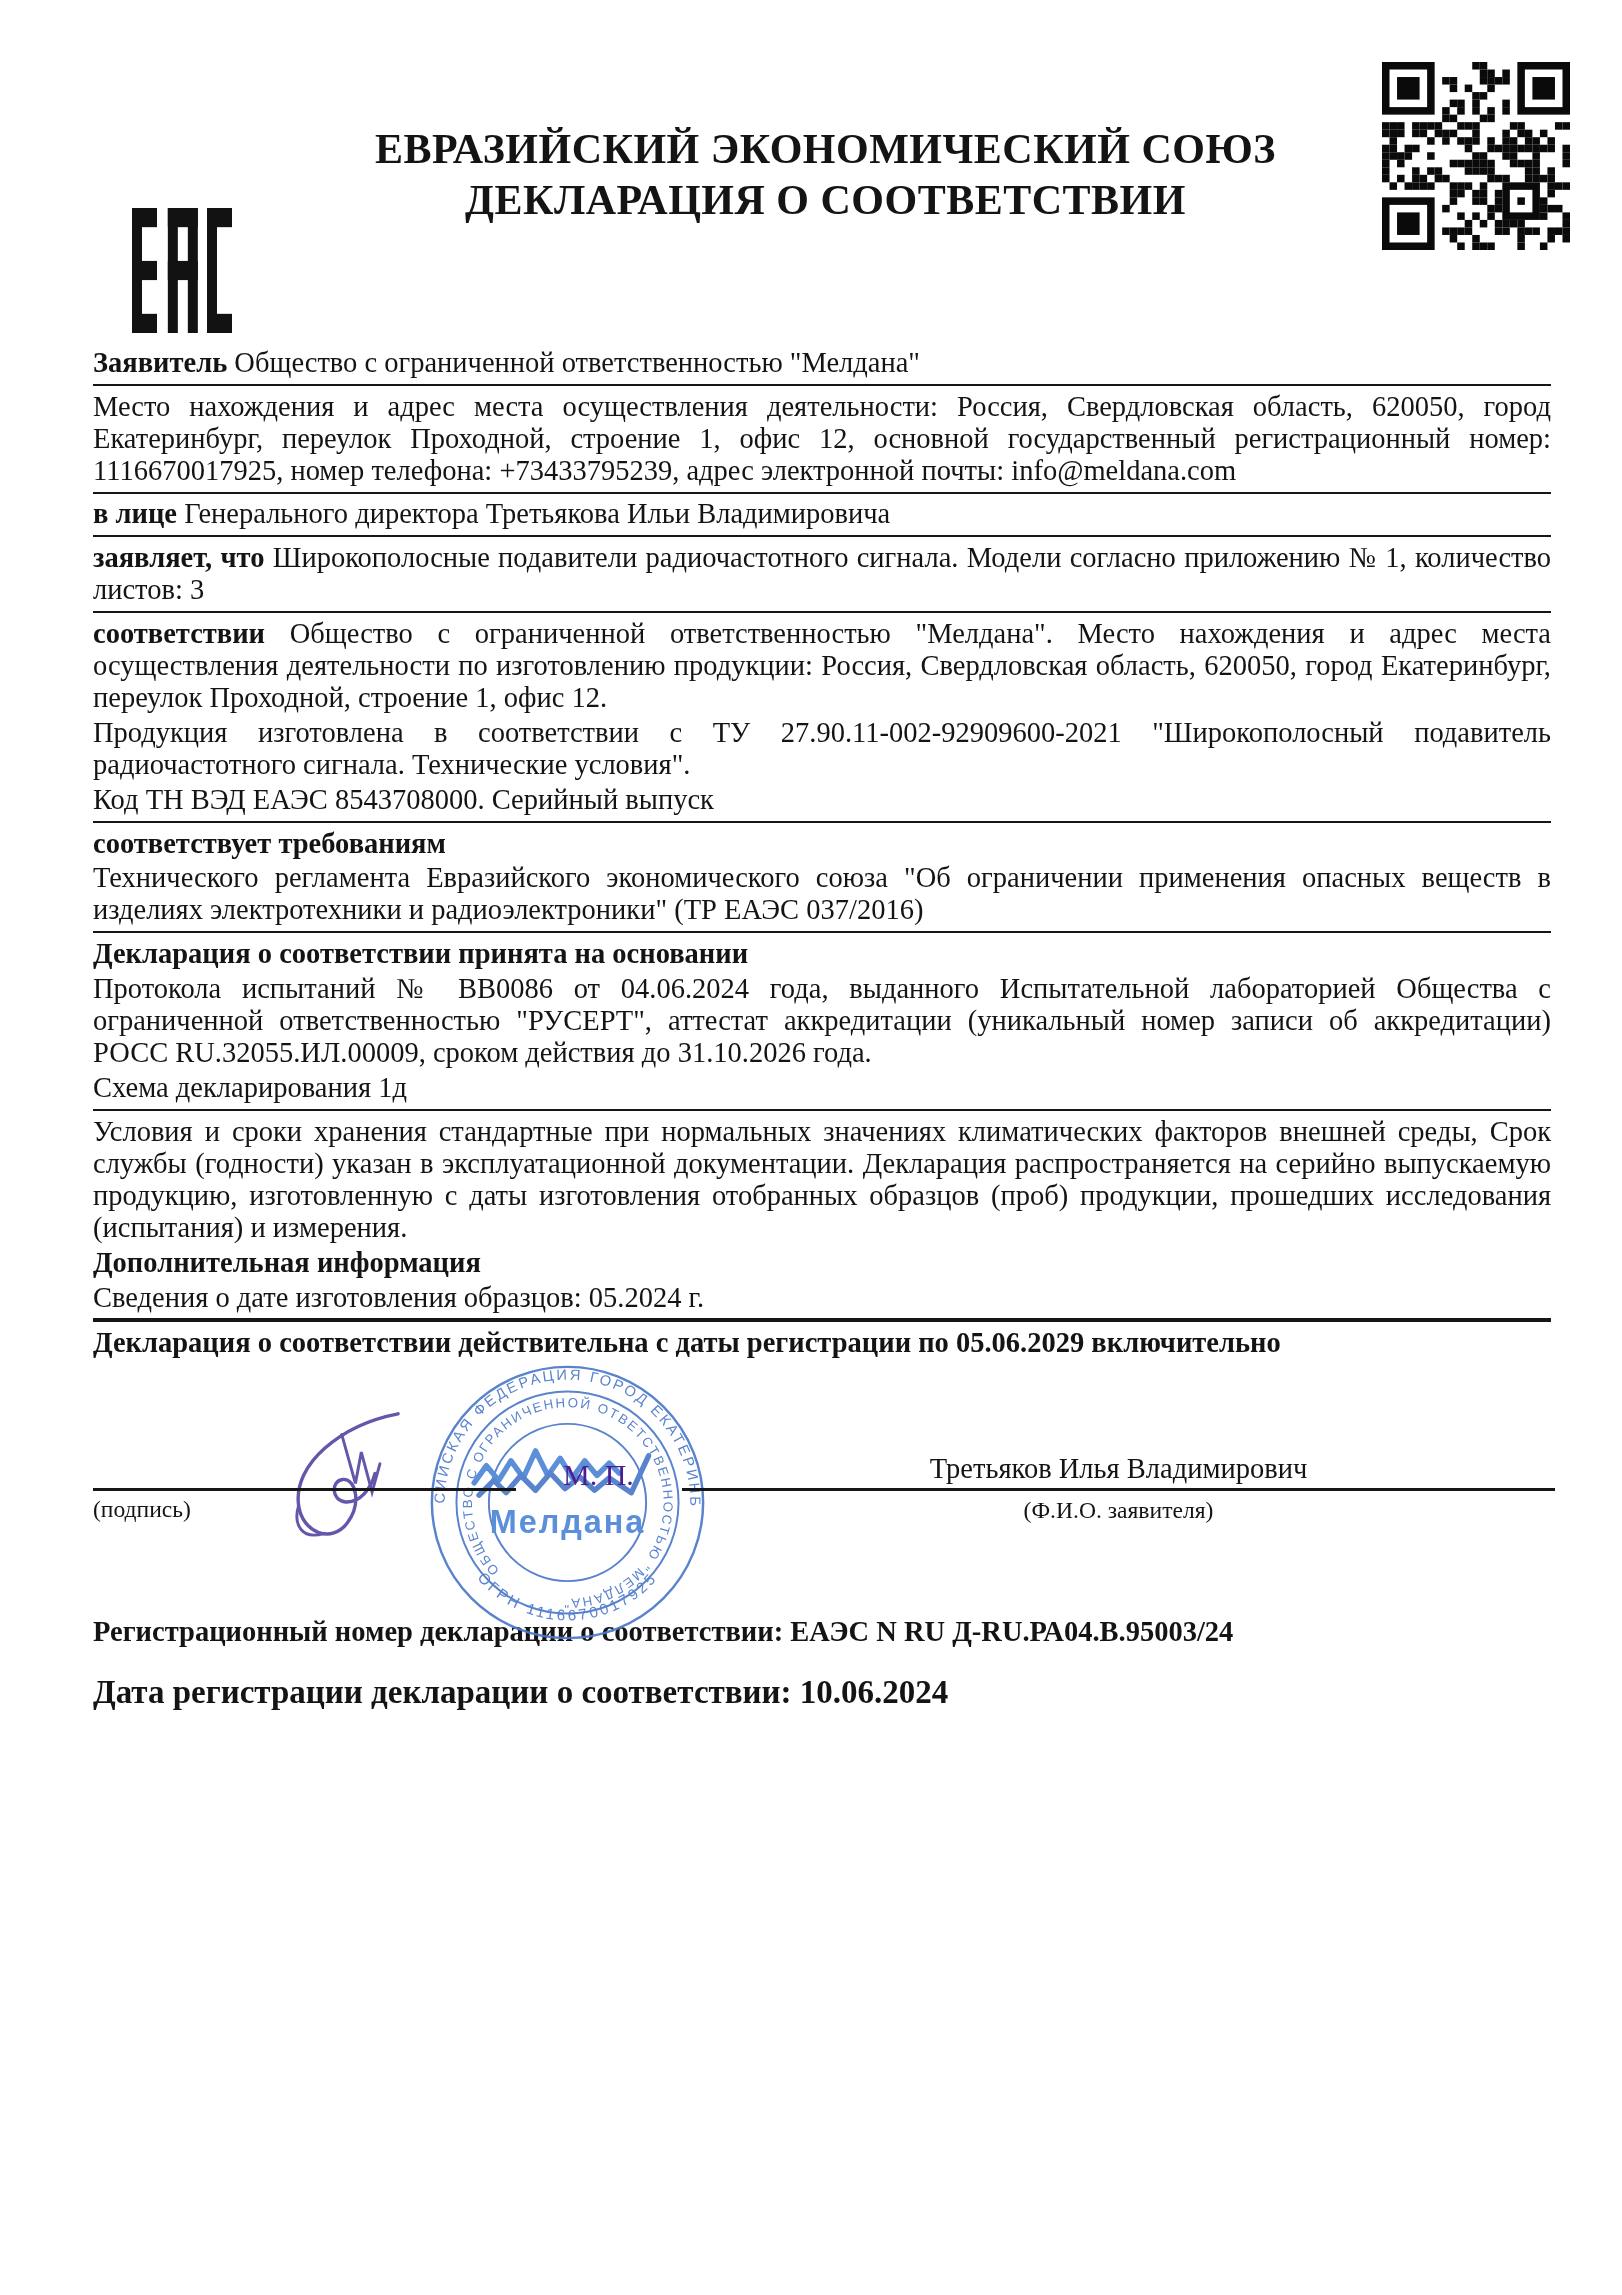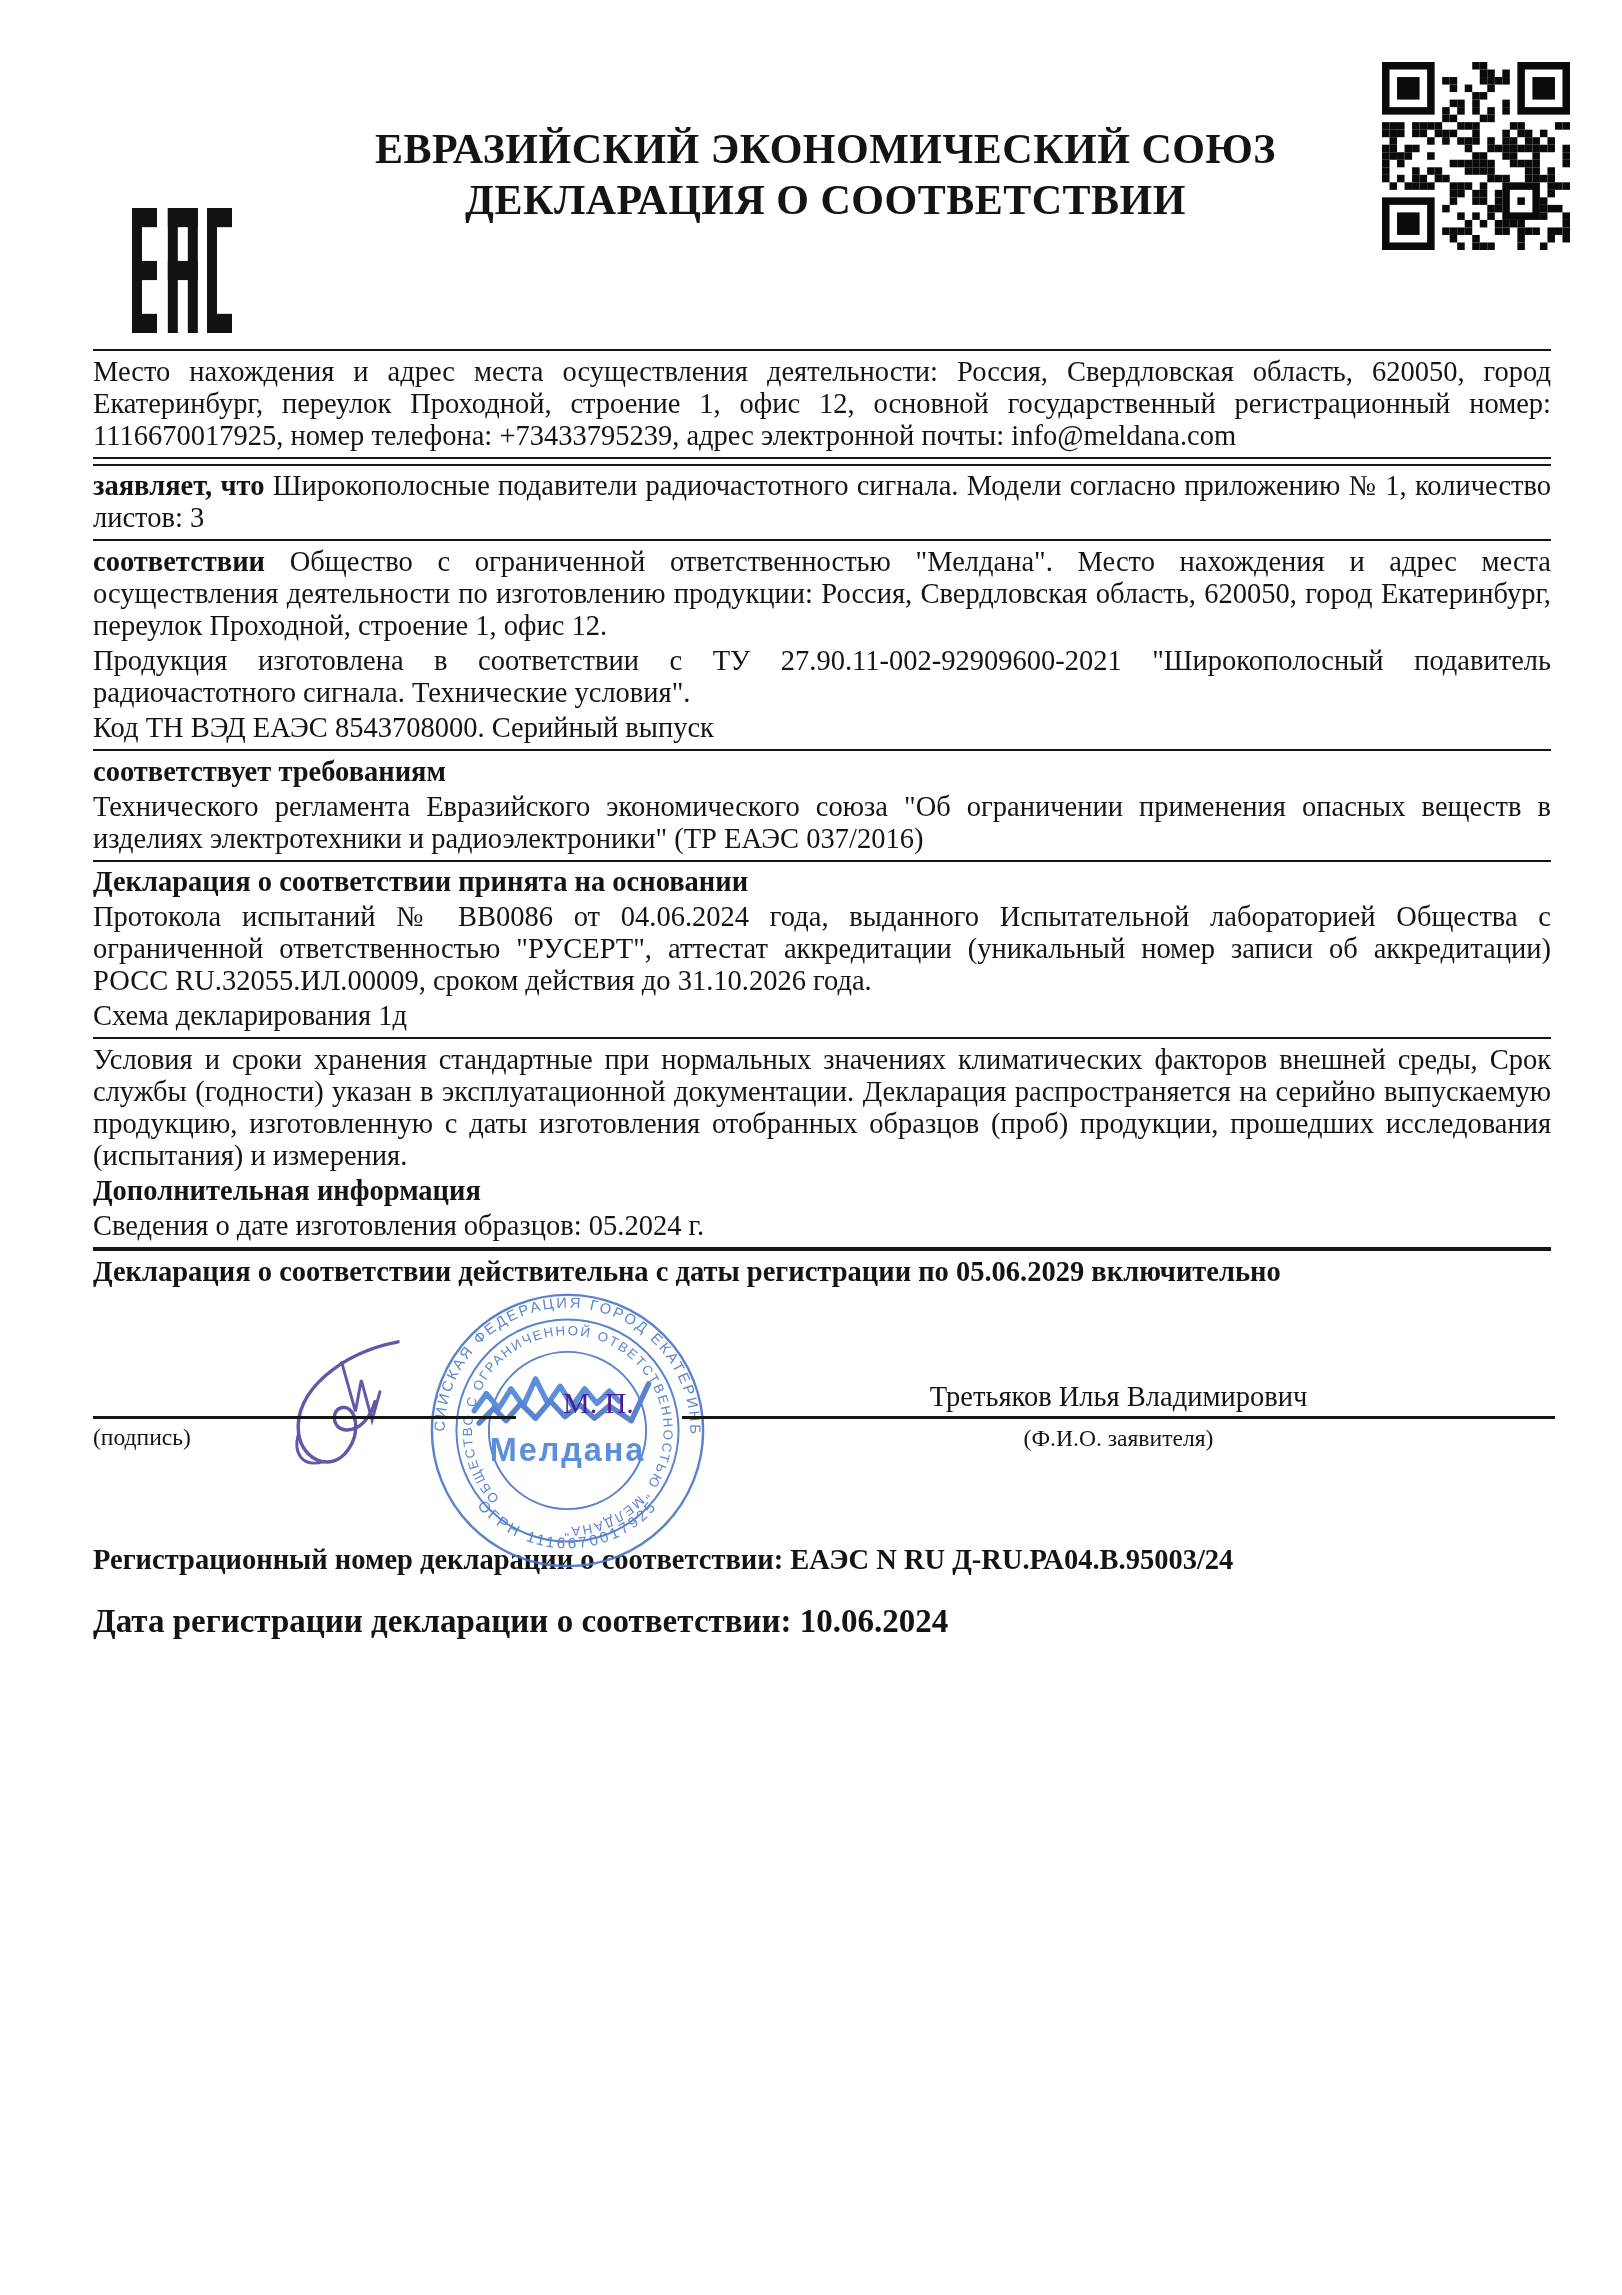--- a/index.html
+++ b/index.html
@@ -286,27 +286,29 @@
           <rect x="195" y="360" width="15" height="15"></rect>
           <rect x="210" y="360" width="15" height="15"></rect>
           <rect x="270" y="360" width="15" height="15"></rect>
           <rect x="315" y="360" width="15" height="15"></rect>
         </g>
     </svg>
   </div>
 
   <div class="content">
 
+    <p class="row single"><span class="lead">Заявитель</span> <span>Общество с ограниченной ответственностью "Мелдана"</span></p>
 
     <hr class="rule">
 
     <p class="row"><span>Место нахождения и адрес места осуществления деятельности: Россия, Свердловская область, 620050, город Екатеринбург, переулок Проходной, строение 1, офис 12, основной государственный регистрационный номер: 1116670017925, номер телефона: +73433795239, адрес электронной почты: info@meldana.com</span></p>
 
     <hr class="rule">
 
+    <p class="row single"><span class="lead">в лице</span> <span>Генерального директора Третьякова Ильи Владимировича</span></p>
 
     <hr class="rule">
 
     <p class="row"><span class="lead">заявляет, что</span> <span>Широкополосные подавители радиочастотного сигнала.  Модели согласно приложению № 1, количество листов: 3</span></p>
 
     <hr class="rule">
 
     <p class="row"><span class="lead">соответствии</span> <span>Общество с ограниченной ответственностью "Мелдана". Место нахождения и адрес места осуществления деятельности по изготовлению продукции: Россия, Свердловская область, 620050, город Екатеринбург, переулок Проходной, строение 1, офис 12.</span></p>
 
     <p class="row"><span>Продукция изготовлена в соответствии с ТУ 27.90.11-002-92909600-2021 "Широкополосный подавитель радиочастотного сигнала. Технические условия".</span></p>

